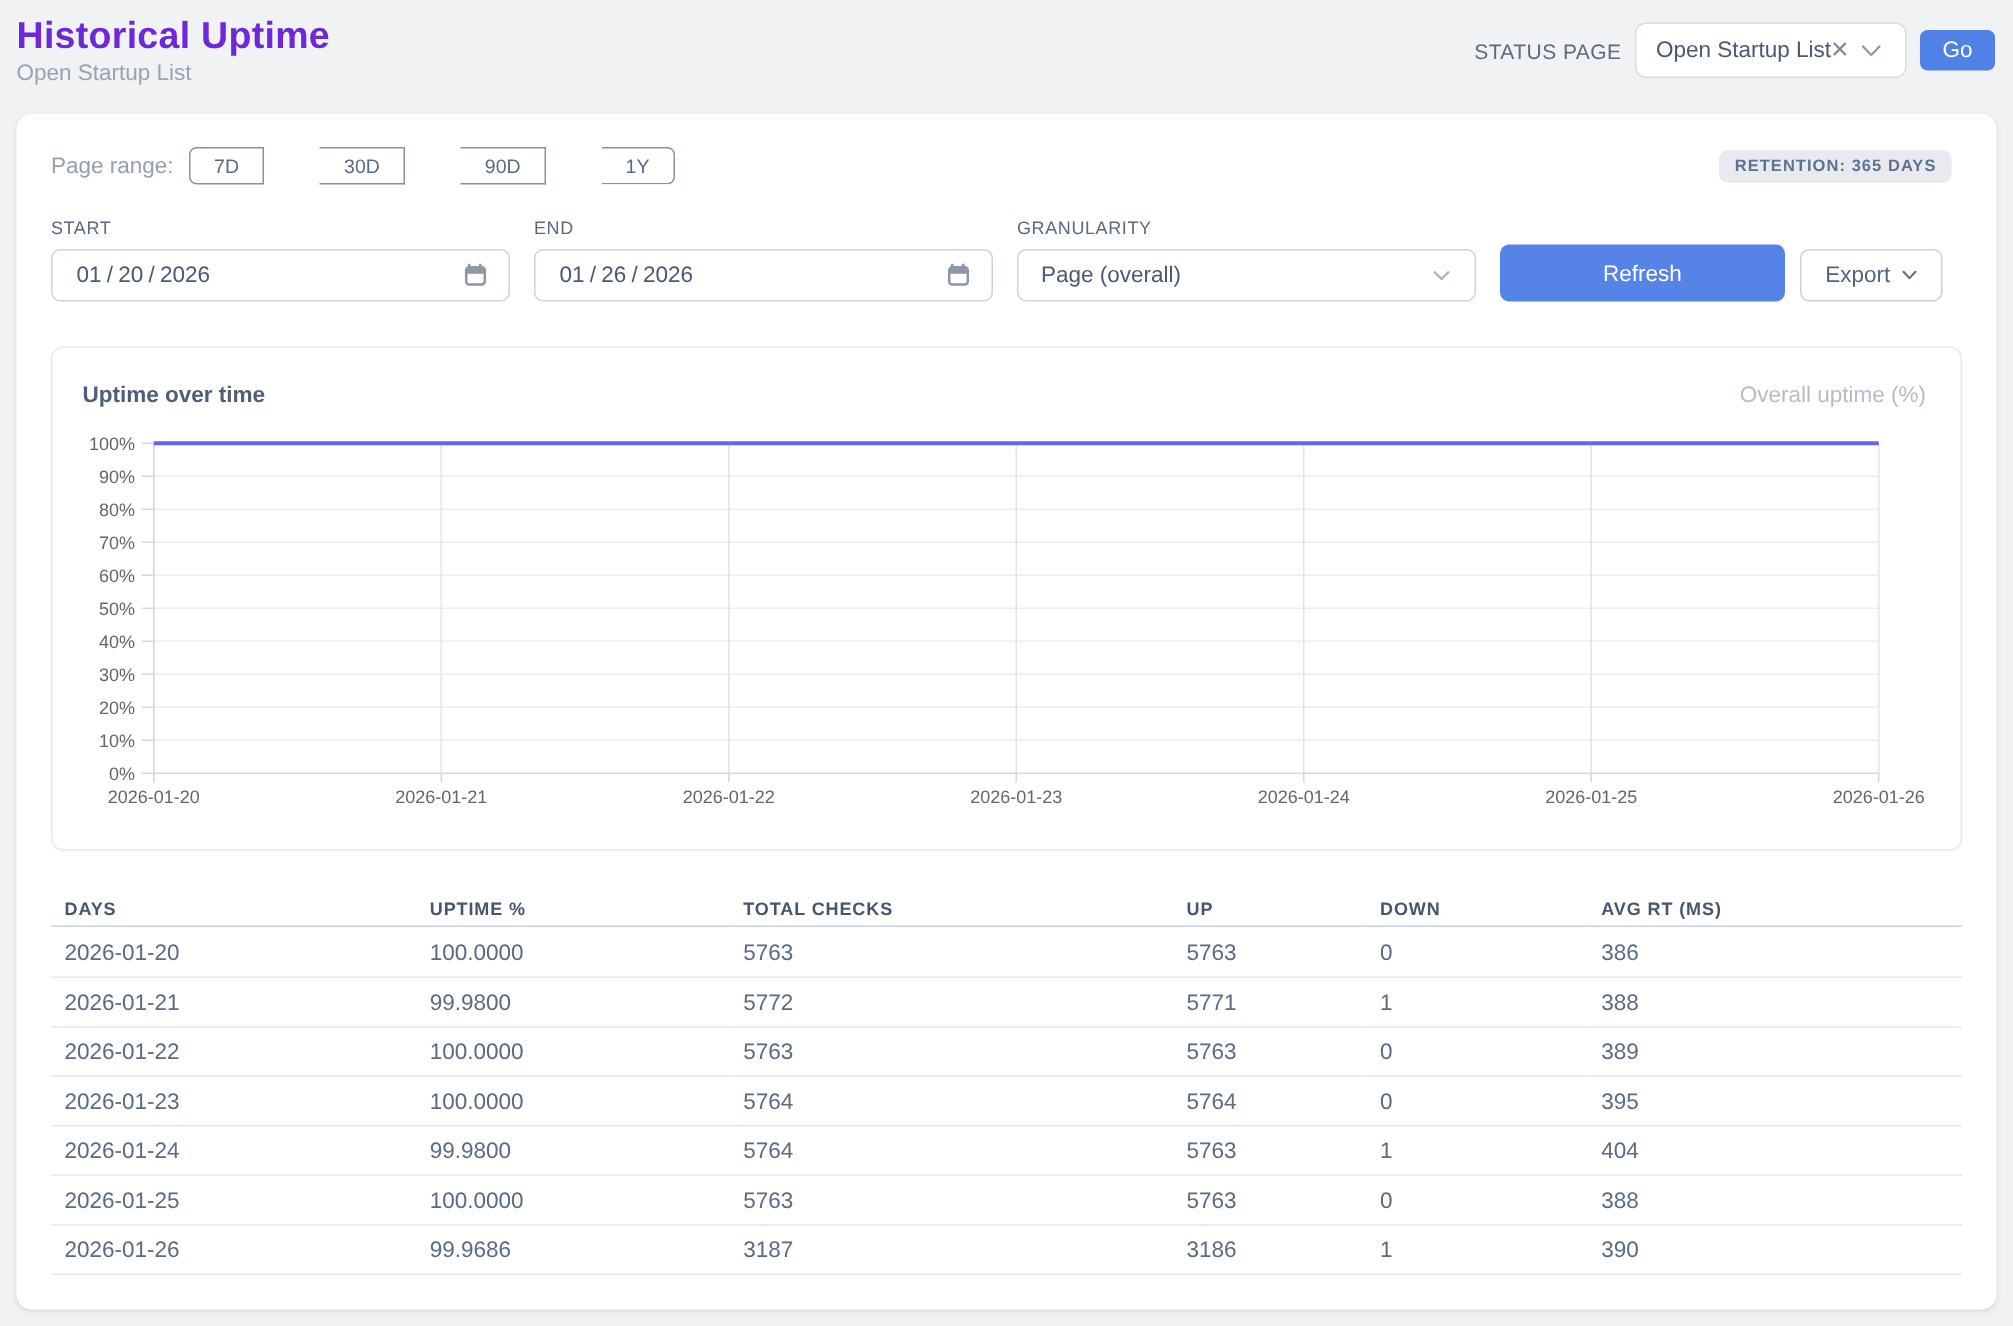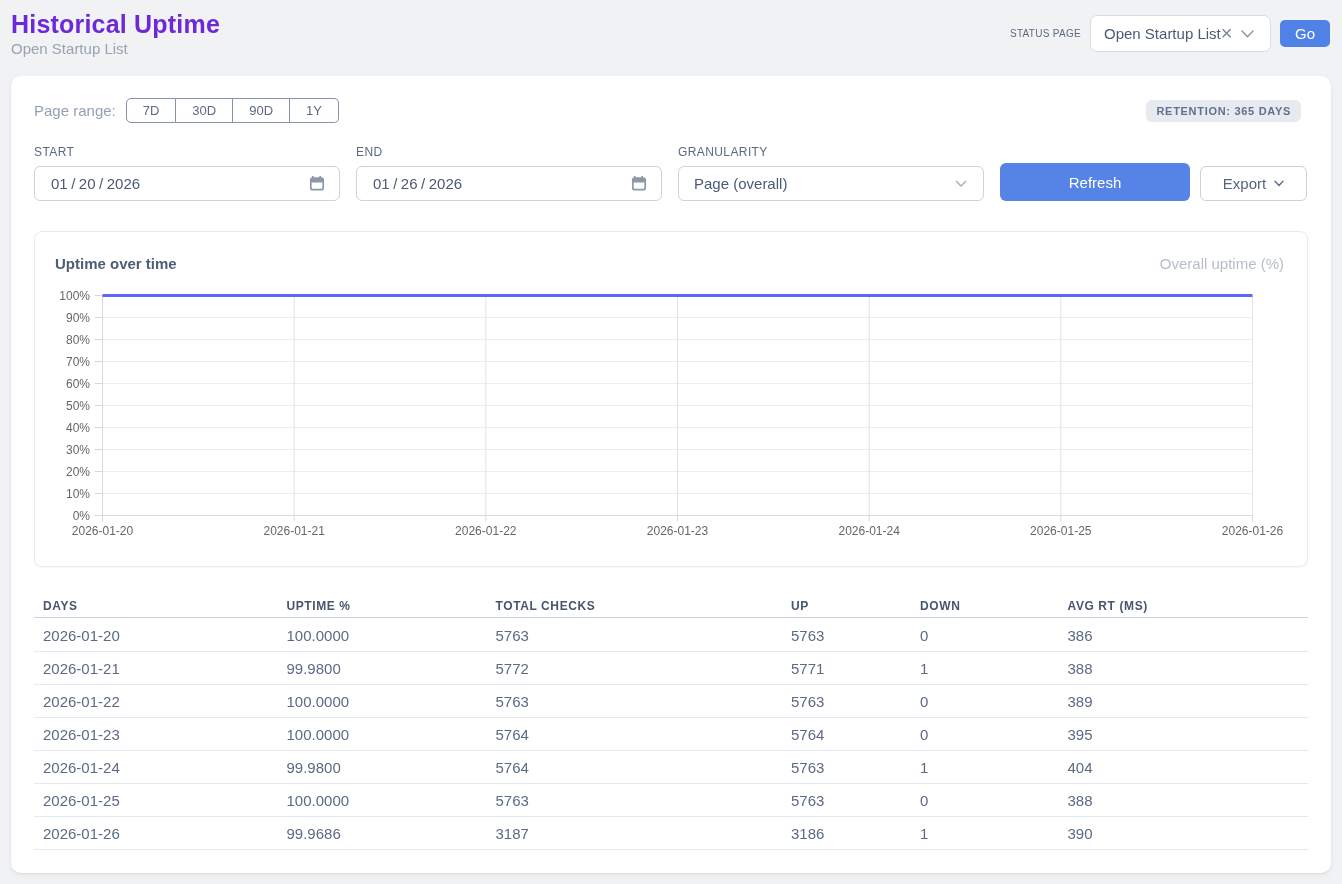--- a/index.html
+++ b/index.html
@@ -6,34 +6,34 @@
 html,body { margin:0; padding:0; }
 body {
   width:1342px; height:884px; overflow:hidden;
   background:#f1f2f4;
   font-family:"Liberation Sans", sans-serif;
 }
 .page { padding:10px 11px 0; position:relative; }
 h1 { margin:0; font-size:25px; line-height:29px; font-weight:bold; color:#6d28d9; letter-spacing:0.2px; }
 .sub { margin:0; font-size:15px; line-height:19px; color:#9aa3b2; }
 .topright { position:absolute; top:15px; right:12px; display:flex; align-items:center; }
-.splabel { font-size:10px; color:#5d6a80; letter-spacing:0.3px; margin-right:9px; }
+.splabel { font-size:14px; color:#5d6a80; letter-spacing:0.3px; margin-right:9px; }
 .spselect { width:181px; height:37px; background:#fff; border:1px solid #d8dde5; border-radius:7px; display:flex; align-items:center; padding:0 16px 0 13px; }
 .spselect .txt { font-size:15px; color:#4a5a74; white-space:nowrap; }
 .spselect .x { font-size:20px; color:#7b8799; margin-left:0; line-height:1; position:relative; top:-1px; }
 .spselect .chev { margin-left:auto; }
 .gobtn { margin-left:9px; width:50px; height:27px; background:#5081e6; color:#fff; border:none; border-radius:5px; font-size:15px; font-family:inherit; padding:0; }
 .card {
   margin-top:18px; background:#fff; border-radius:10px;
   box-shadow:0 1px 2px rgba(25,35,60,0.07), 0 2px 6px rgba(25,35,60,0.05);
   padding:22px 23px 23px; height:797px;
 }
 .row1 { display:flex; align-items:center; height:25px; }
 .qlabel { font-size:15px; color:#96a0b2; margin-right:10px; }
-.seg { display:flex; }
+.seg { display:flex;gap:37px; }
 .seg button { height:25px; padding:0 16px; background:#fff; border:1px solid #8493a9; border-left-width:0; font-family:inherit; font-size:13px; color:#5a6a84; }
 .seg button:first-child { border-left-width:1px; border-radius:5px 0 0 5px; }
 .seg button:last-child { border-radius:0 5px 5px 0; }
 .badge { margin-left:auto; margin-right:7px; height:22px; background:#e8eaef; border-radius:6px; display:flex; align-items:center; padding:0 10px; font-size:11px; font-weight:bold; letter-spacing:0.7px; color:#5d7290; }
 .frow { display:flex; margin-top:22px; align-items:flex-end; }
 .field { width:306px; margin-right:16px; }
 .flabel { font-size:12px; line-height:14px; letter-spacing:0.4px; color:#5b6980; margin-bottom:7px; }
 input[type=date] {
   width:306px; height:35px; border:1px solid #ccd4e0; border-radius:6px;
   padding:0 12px 0 15px; font-family:inherit; font-size:15px; color:#4a5a74; background:#fff;
@@ -44,21 +44,21 @@
 .dwrap { position:relative; }
 .calicon { position:absolute; right:15px; top:8.5px; pointer-events:none; }
 .selwrap { position:relative; width:306px; }
 select.gran {
   -webkit-appearance:none; appearance:none; width:306px; height:35px;
   border:1px solid #ccd4e0; border-radius:6px; padding:0 24px 0 15px;
   font-family:inherit; font-size:15px; color:#4a5a74; background:#fff; outline:none;
 }
 .selwrap svg { position:absolute; right:14px; top:12px; pointer-events:none; }
 .refresh { width:190px; height:38px; margin-right:10px; background:#5584e6; border:none; border-radius:6px; color:#fff; font-size:15px; font-family:inherit; }
-.export { width:107px; height:35px; background:#fff; border:1px solid #c9d1de; border-radius:6px; color:#55657f; font-size:15px; font-family:inherit; display:flex; align-items:center; justify-content:center; }
+.export { width:95px; height:35px; background:#fff; border:1px solid #c9d1de; border-radius:6px; color:#55657f; font-size:15px; font-family:inherit; display:flex; align-items:center; justify-content:center; }
 .export svg { margin-left:8px; }
 .chartcard { position:relative; margin-top:30px; height:336px; border:1px solid #e7eaf0; border-radius:8px; background:#fff; box-shadow:0 1px 2px rgba(25,35,60,0.04);text-align:right; }
 .ctitle { position:absolute; left:20px; top:23px; font-size:15px; font-weight:bold; color:#4e5e77; }
 .clegend { position:absolute; right:23px; top:23px; font-size:15px; color:#b6bdca; }
 table { margin-top:24px; width:100%; border-collapse:collapse; table-layout:fixed; }
 th { text-align:left; font-size:12px; letter-spacing:0.6px; color:#47566e; padding:8px 0 3.5px 9px; border-bottom:1px solid #c9d2dd; }
 td { font-size:15px; color:#5b6b84; padding:0 0 0 9px; height:33px; border-bottom:1px solid #e4e8ef; }
 tbody tr:first-child td { height:34.5px; padding-top:3px; }
 </style>
 </head>

